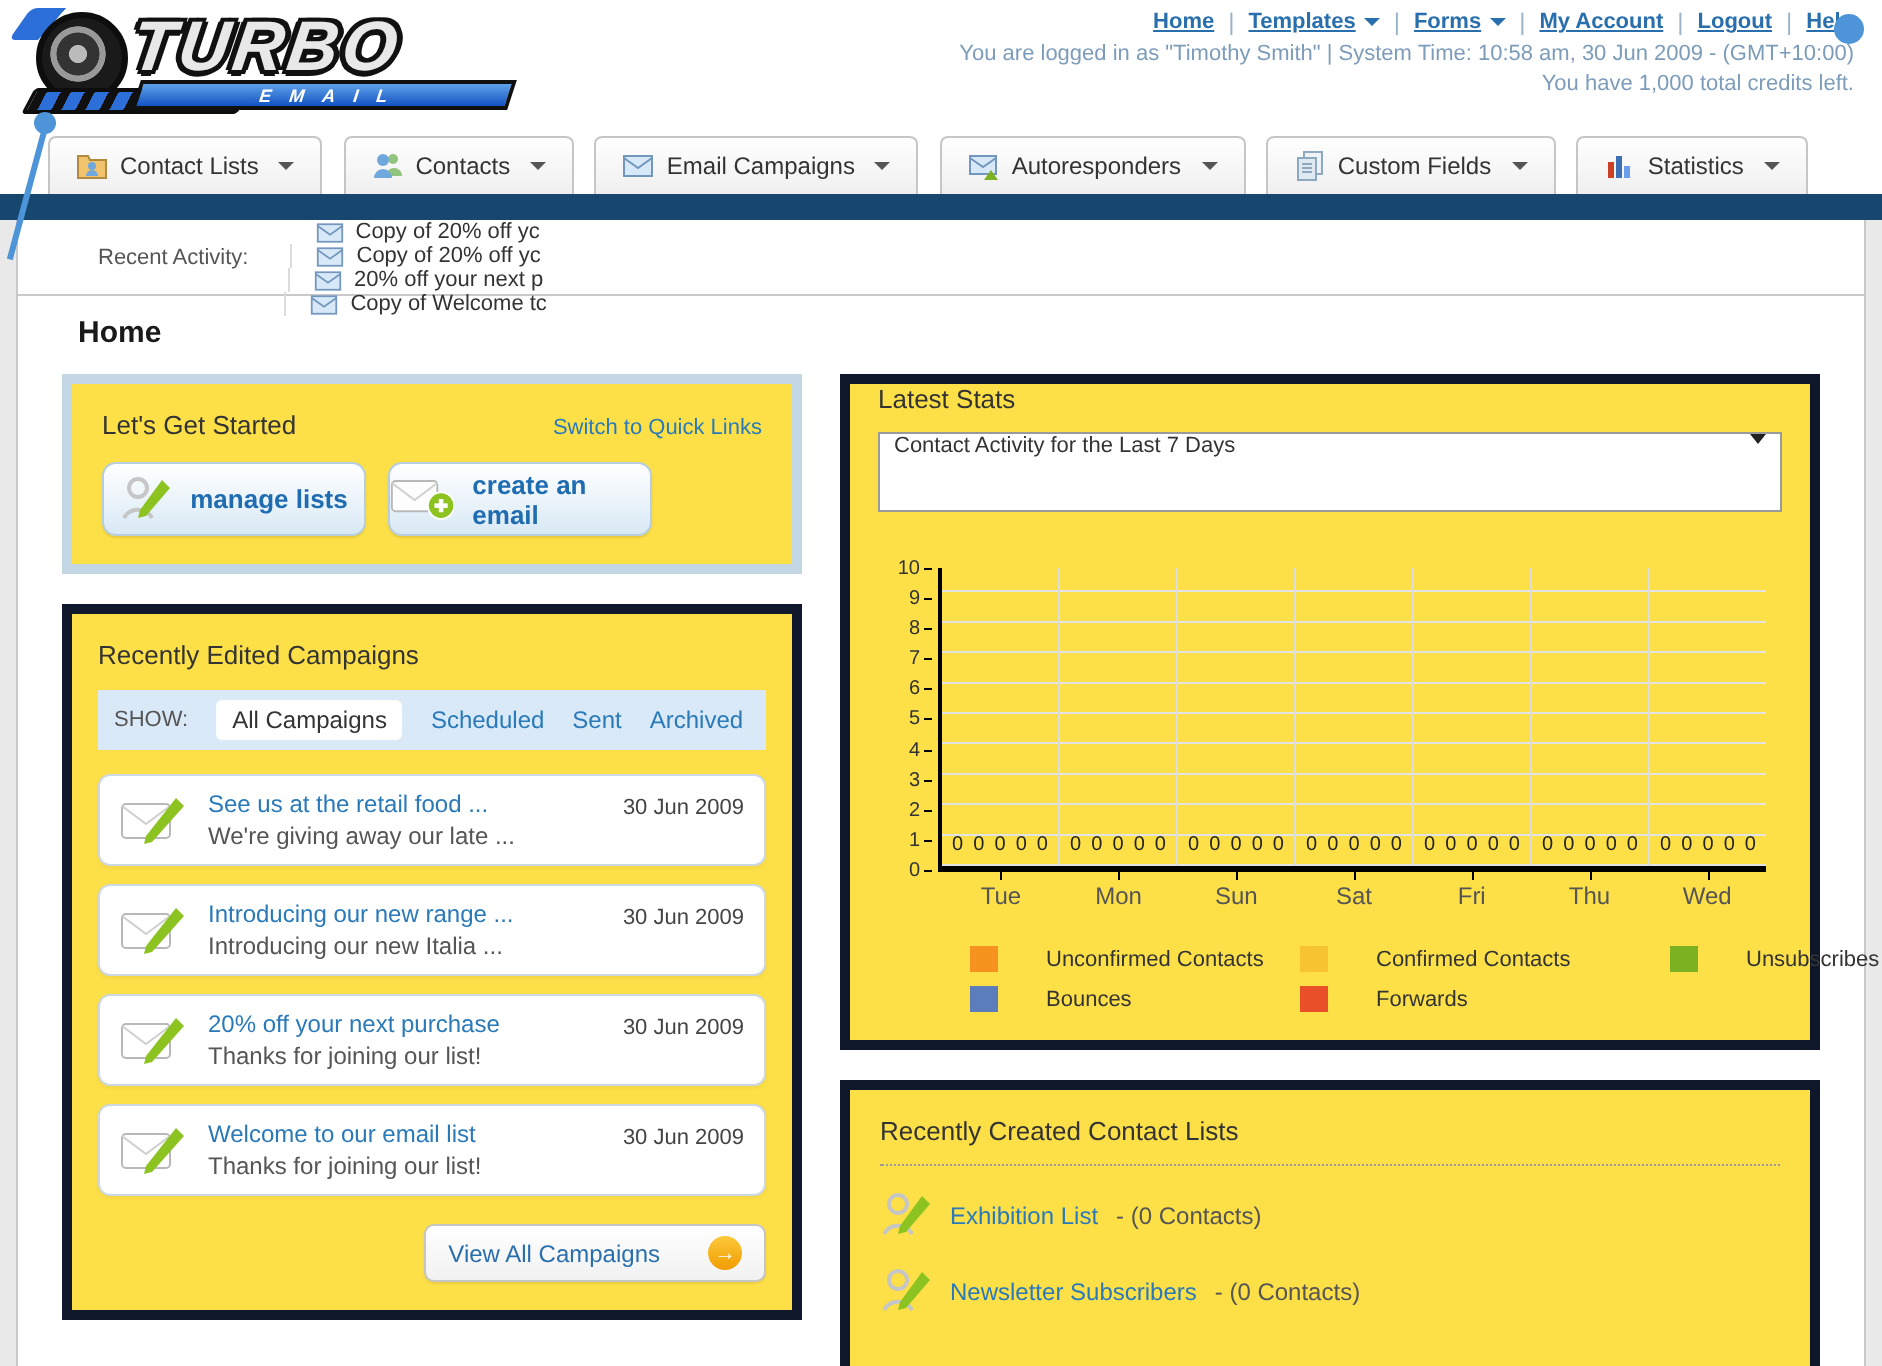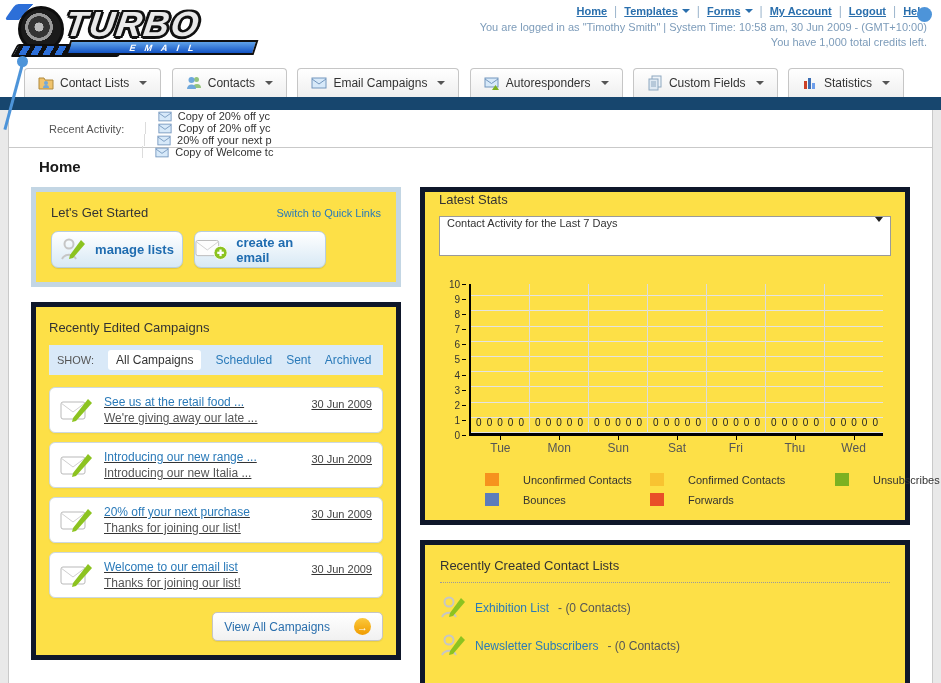--- a/index.html
+++ b/index.html
@@ -87,21 +87,21 @@
   }
   
   .campaigns { padding:13px 13px 14px 13px; }
   .show-bar { background:#d9e9f8; margin-top:10px; padding:5px 8px; display:flex; align-items:center; gap:14px; font-size:11px; }
   .show-label { color:#555; }
   .filter { color:#2a7ab9; cursor:pointer; font-size:12px; }
   .filter.active { background:#fff; color:#333; padding:3px 8px; border-radius:3px; }
   .camp-list { margin-top:12px; }
   .camp-item {
     display:flex; align-items:center; gap:10px; border:1px solid #ccd8e2; border-radius:6px;
-    padding:7px 10px; margin-bottom:9px; box-shadow:0 1px 2px rgba(0,0,0,.05); cursor:pointer; background:#fff;text-decoration:underline;
+    padding:7px 10px; margin-bottom:9px; box-shadow:0 1px 2px rgba(0,0,0,.05); cursor:pointer; background:#fff;
   }
   .camp-text { flex:1; }
   .camp-title { color:#2a7ab9; font-size:12px; display:block; text-decoration:none; }
   .camp-sub { color:#555; font-size:12px; margin-top:2px; }
   .camp-date { color:#444; font-size:11px; align-self:flex-start; margin-top:3px; }
   .btn-row { display:flex; justify-content:flex-end; margin-top:14px; }
   .small-btn {
     display:inline-flex; align-items:center; gap:24px; border:1px solid #c5c5c5; border-radius:5px;
     background:linear-gradient(#ffffff,#f1f1f1); padding:5px 11px; color:#2a6fad; font-size:12px; cursor:pointer;
     box-shadow:0 1px 1px rgba(0,0,0,.08);

